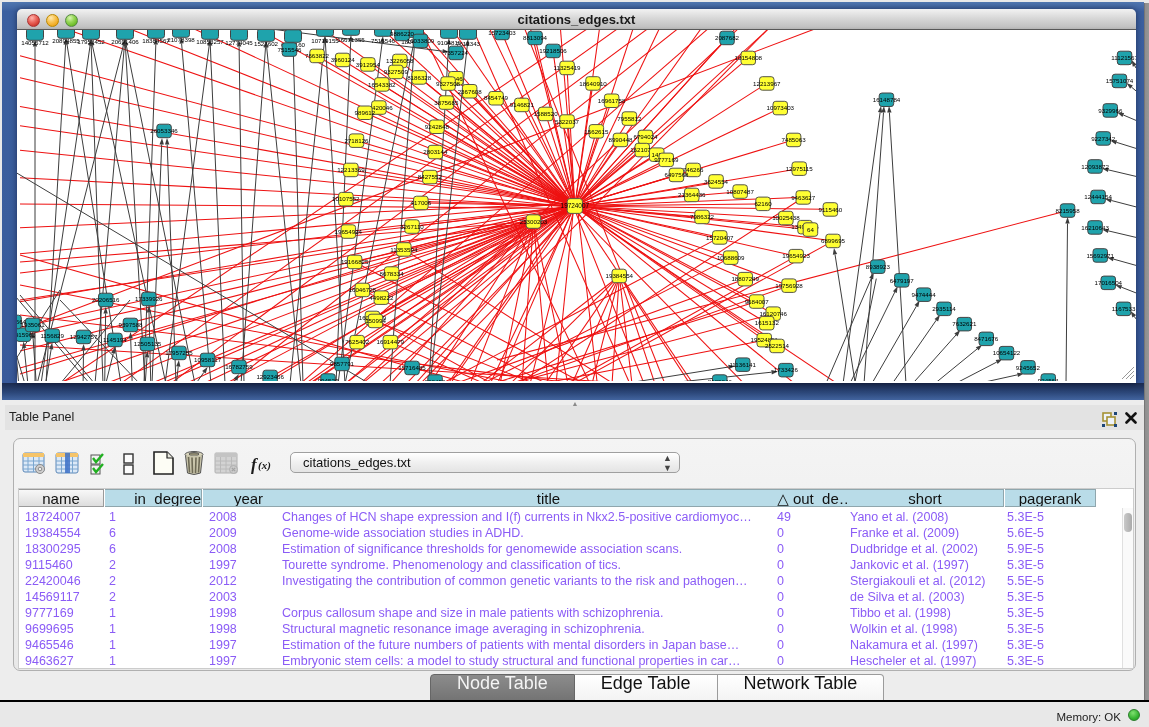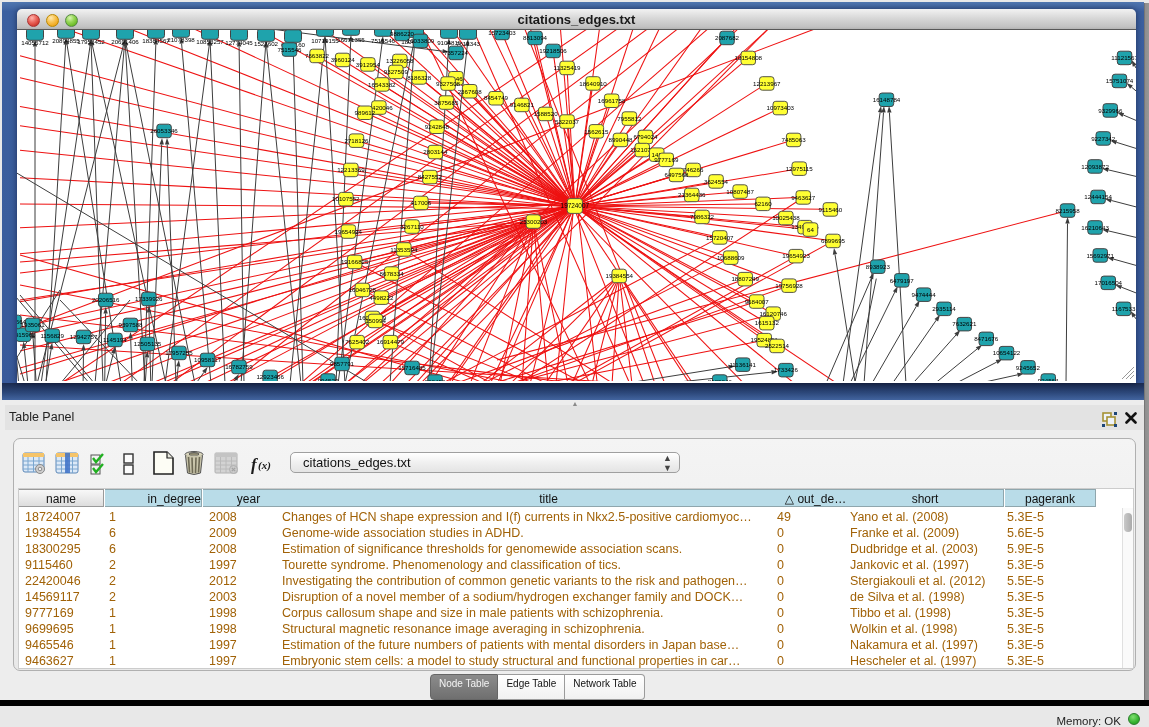--- a/index.html
+++ b/index.html
@@ -38,33 +38,33 @@
 
 #toolbar { position:absolute; left:5px; top:11px; width:280px; height:30px; }
 #combo { position:absolute; left:276px; top:13px; width:390px; height:21px;
   background:linear-gradient(#ffffff,#f0f0f0 50%,#e4e4e4); border:1px solid #9f9f9f; border-radius:5px;
   font-size:13px; color:#111; line-height:19px; padding-left:12px; }
 #combo .arr { position:absolute; right:7px; top:0px; font-size:9px; color:#444; line-height:10px; }
 
 #tbl { position:absolute; left:4px; top:49px; width:1116px; height:181px; background:#ffffff; border:1px solid #cccccc; }
 .hrow { position:absolute; left:0; top:0; height:18px; width:100%; }
 .hc { position:absolute; top:0; height:18px; border-right:1px solid #8fa6ad; border-top:1px solid #8fa6ad; border-bottom:1px solid #8fa6ad;
-  background:#b9dce8; font-size:12px; color:#111; text-align:center; line-height:18px; overflow:hidden; white-space:nowrap; }
+  background:#b9dce8; font-size:15px; color:#111; text-align:center; line-height:18px; overflow:hidden; white-space:nowrap; }
 .hc0 { background:linear-gradient(#f8f8f8,#dddddd); border-right:1px solid #9a9a9a; border-top:1px solid #9a9a9a; border-bottom:1px solid #9a9a9a; }
-.drow { position:absolute; left:0; height:16px; width:1090px; font-size:12.5px; color:#a16207; white-space:nowrap; }
+.drow { position:absolute; left:0; height:16px; width:1090px; font-size:12.5px; color:#8b5cf6; white-space:nowrap; }
 .dc { position:absolute; top:0; height:16px; line-height:16px; overflow:hidden; }
 #vsb { position:absolute; left:1108px; top:69px; width:11px; height:160px; background:#fafafa; border-left:1px solid #e0e0e0; }
 #vsbthumb { position:absolute; left:1px; top:5px; width:8px; height:19px; background:linear-gradient(90deg,#c9c9c9,#ababab); border-radius:4px; }
 
 #tabs { position:absolute; left:430px; top:274px; height:18px; display:flex; }
-.tab { height:26px; font-size:10px; line-height:17px; padding:0 8px; background:linear-gradient(#ffffff,#f1f1f1); border:1px solid #9b9b9b; border-left:none; color:#111; }
+.tab { height:32px; font-size:18px; line-height:17px; padding:0 26px; background:linear-gradient(#ffffff,#f1f1f1); border:1px solid #9b9b9b; border-left:none; color:#111; }
 .tab.first { border-left:1px solid #9b9b9b; border-radius:4px 0 0 4px; background:linear-gradient(#8c8c8c,#6f6f6f); color:#f4f4f4; border-color:#666; }
 .tab.last { border-radius:0 4px 4px 0; }
 
-#status { position:absolute; left:0; top:700px; width:1149px; height:27px; background:#e8e8e8; border-top:6px solid #000000;
+#status { position:absolute; left:0; top:700px; width:1149px; height:27px; background:#e8e8e8; border-top:2px solid #000000;
   font-size:11.5px; color:#222; }
 #mem { position:absolute; right:28px; top:9px; }
 #memdot { position:absolute; right:9px; top:7px; width:12px; height:12px; border-radius:50%;
   background:radial-gradient(circle at 4px 3px,#7fe070,#35b330 60%,#1d9a1e); border:1px solid #2a7d2a; }
 </style>
 </head>
 <body>
 <div id="app">
   <div id="desktop"></div>
   <div id="bluebot"></div>
@@ -937,21 +937,21 @@
 <div class="dc" style="left:758px;width:66px">0</div>
 <div class="dc" style="left:831px;width:152px">Franke et al. (2009)</div>
 <div class="dc" style="left:988px;width:88px">5.6E-5</div>
 </div>
 <div class="drow" style="top:52px">
 <div class="dc" style="left:6px;width:78px">18300295</div>
 <div class="dc" style="left:90px;width:90px">6</div>
 <div class="dc" style="left:190px;width:66px">2008</div>
 <div class="dc" style="left:263px;width:490px">Estimation of significance thresholds for genomewide association scans.</div>
 <div class="dc" style="left:758px;width:66px">0</div>
-<div class="dc" style="left:831px;width:152px">Dudbridge et al. (2003)</div>
+<div class="dc" style="left:831px;width:152px">Dudbridge et al. (2002)</div>
 <div class="dc" style="left:988px;width:88px">5.9E-5</div>
 </div>
 <div class="drow" style="top:68px">
 <div class="dc" style="left:6px;width:78px">9115460</div>
 <div class="dc" style="left:90px;width:90px">2</div>
 <div class="dc" style="left:190px;width:66px">1997</div>
 <div class="dc" style="left:263px;width:490px">Tourette syndrome. Phenomenology and classification of tics.</div>
 <div class="dc" style="left:758px;width:66px">0</div>
 <div class="dc" style="left:831px;width:152px">Jankovic et al. (1997)</div>
 <div class="dc" style="left:988px;width:88px">5.3E-5</div>
@@ -962,23 +962,22 @@
 <div class="dc" style="left:190px;width:66px">2012</div>
 <div class="dc" style="left:263px;width:490px">Investigating the contribution of common genetic variants to the risk and pathogen…</div>
 <div class="dc" style="left:758px;width:66px">0</div>
 <div class="dc" style="left:831px;width:152px">Stergiakouli et al. (2012)</div>
 <div class="dc" style="left:988px;width:88px">5.5E-5</div>
 </div>
 <div class="drow" style="top:100px">
 <div class="dc" style="left:6px;width:78px">14569117</div>
 <div class="dc" style="left:90px;width:90px">2</div>
 <div class="dc" style="left:190px;width:66px">2003</div>
-<div class="dc" style="left:263px;width:490px">Disruption of a novel member of a sodium/hydrogen exchanger family and DOCK…</div>
 <div class="dc" style="left:758px;width:66px">0</div>
-<div class="dc" style="left:831px;width:152px">de Silva et al. (1998)</div>
+<div class="dc" style="left:831px;width:152px">de Silva et al. (2003)</div>
 <div class="dc" style="left:988px;width:88px">5.3E-5</div>
 </div>
 <div class="drow" style="top:116px">
 <div class="dc" style="left:6px;width:78px">9777169</div>
 <div class="dc" style="left:90px;width:90px">1</div>
 <div class="dc" style="left:190px;width:66px">1998</div>
 <div class="dc" style="left:263px;width:490px">Corpus callosum shape and size in male patients with schizophrenia.</div>
 <div class="dc" style="left:758px;width:66px">0</div>
 <div class="dc" style="left:831px;width:152px">Tibbo et al. (1998)</div>
 <div class="dc" style="left:988px;width:88px">5.3E-5</div>

